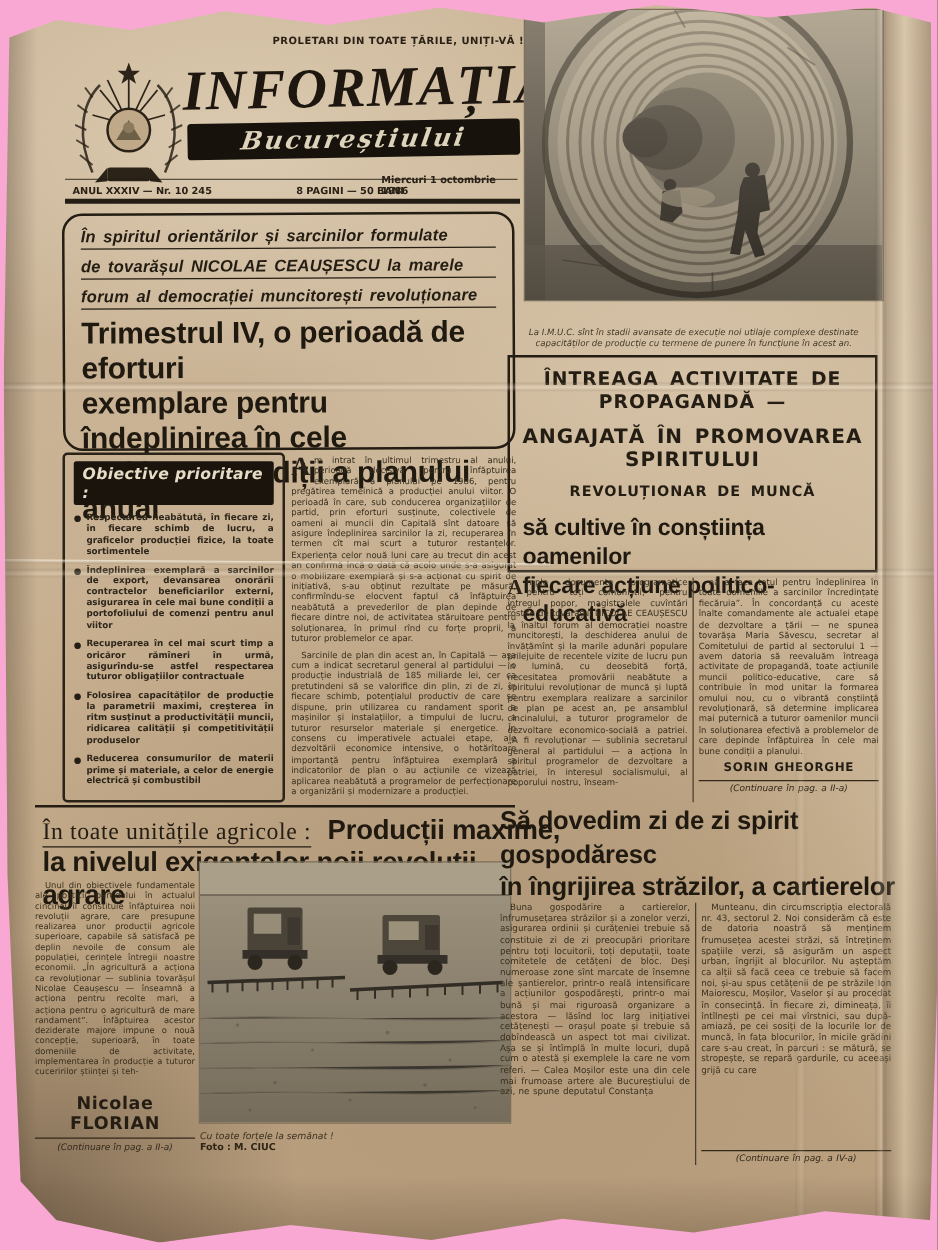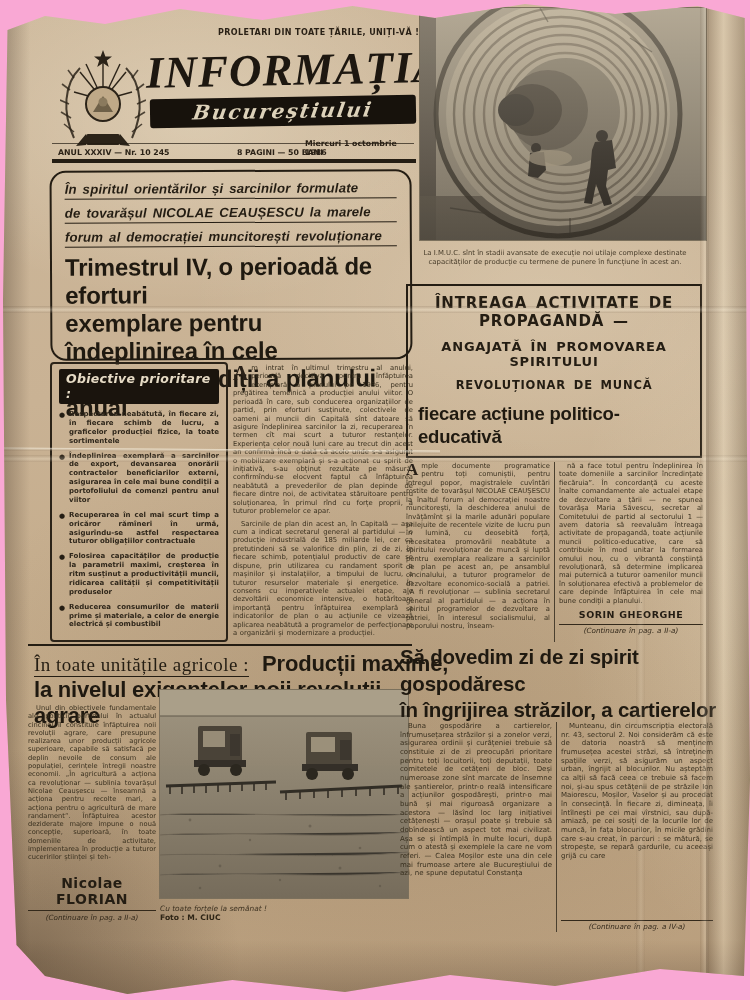--- a/index.html
+++ b/index.html
@@ -141,21 +141,21 @@
         </g>
         <rect width="286" height="232" fill="url(#g0)" opacity=".25"></rect>
         <defs>
             <linearGradient id="g0" x1="0" y1="0" x2="0" y2="1">
           <stop offset="0" stop-color="#fff8e8"></stop>
               <stop offset="1" stop-color="#1c1812"></stop>
         </linearGradient>
           </defs>
       </svg>
     </div>
-    <div class="abs" style="left:408px;top:249px;width:294px;font-size:6.9px;
+    <div class="abs" style="left:408px;top:262px;width:294px;font-size:6.9px;font-style:italic;
          color:#453a28;text-align:center;line-height:1.35;">La I.M.U.C. sînt în stadii avansate de execuție noi utilaje complexe destinate capacităților de producție cu termene de punere în funcțiune în acest an.</div>
 
     <div class="abs" style="left:50px;top:170px;width:362px;height:190px;border:2.5px solid #241d13;
          border-radius:16px;padding:9px 13px;box-sizing:border-box;transform:rotate(-.3deg);">
       <div class="kicker-line">În spiritul orientărilor și sarcinilor formulate</div>
       <div class="kicker-line">de tovarășul NICOLAE CEAUȘESCU la marele</div>
       <div class="kicker-line">forum al democrației muncitorești revoluționare</div>
       <div class="big-head" style="font-size:24px;line-height:1.17;margin-top:6px;">
         <div>Trimestrul IV, o perioadă de eforturi</div>
         <div>exemplare pentru îndeplinirea în cele</div>
@@ -186,23 +186,24 @@
 
     <div class="abs body-txt" style="left:233px;top:364px;width:180px;height:278px;overflow:hidden;">
       <p style="text-indent:0;"><span class="dropcap">A</span><span>m intrat în ultimul trimestru al anului, perioadă decisivă pentru înfăptuirea exemplară a planului pe 1986, pentru pregătirea temeinică a producției anului viitor. O perioadă în care, sub conducerea organizațiilor de partid, prin eforturi susținute, colectivele de oameni ai muncii din Capitală sînt datoare să asigure îndeplinirea sarcinilor la zi, recuperarea în termen cît mai scurt a tuturor restanțelor. Experiența celor nouă luni care au trecut din acest an confirmă încă o dată că acolo unde s-a asigurat o mobilizare exemplară și s-a acționat cu spirit de inițiativă, s-au obținut rezultate pe măsură, confirmîndu-se elocvent faptul că înfăptuirea neabătută a prevederilor de plan depinde de fiecare dintre noi, de activitatea stăruitoare pentru soluționarea, în primul rînd cu forțe proprii, a tuturor problemelor ce apar.</span></p>
       <p>Sarcinile de plan din acest an, în Capitală — așa cum a indicat secretarul general al partidului — o producție industrială de 185 miliarde lei, cer ca pretutindeni să se valorifice din plin, zi de zi, în fiecare schimb, potențialul productiv de care se dispune, prin utilizarea cu randament sporit a mașinilor și instalațiilor, a timpului de lucru, a tuturor resurselor materiale și energetice. În consens cu imperativele actualei etape, ale dezvoltării economice intensive, o hotărîtoare importanță pentru înfăptuirea exemplară a indicatorilor de plan o au acțiunile ce vizează aplicarea neabătută a programelor de perfecționare a organizării și modernizare a producției.</p>
       <p>Orientările și indicațiile formulate de tovarășul Nicolae Ceaușescu la marele forum al democrației muncitorești revoluționare, în cuvîntările rostite cu prilejul recentelor vizite de lucru în mai multe județe, constituie un amplu program de muncă pentru obținerea unor realizări remarcabile, menite să asigure îndeplinirea exemplară a planului pe primul an al cincinalului și pregătirea temeinică a producției anului viitor.</p>
     </div>
 
     <div class="abs" style="left:406px;top:284px;width:296px;height:174px;border:2.5px solid #241d13;
          box-sizing:border-box;padding:8px 10px;">
       <div style="font-size:15px;font-weight:bold;text-align:center;letter-spacing:.8px;color:#241d13;margin-bottom:9px;word-spacing:3px;">ÎNTREAGA ACTIVITATE DE PROPAGANDĂ —</div>
-      <div style="font-size:13px;font-weight:bold;text-align:center;letter-spacing:.8px;color:#241d13;margin-bottom:9px;word-spacing:3px;">ANGAJATĂ ÎN PROMOVAREA SPIRITULUI</div>
+      <div style="font-size:16px;font-weight:bold;text-align:center;letter-spacing:.8px;color:#241d13;margin-bottom:9px;word-spacing:3px;">ANGAJATĂ ÎN PROMOVAREA SPIRITULUI</div>
       <div style="font-size:11.5px;font-weight:bold;text-align:center;letter-spacing:.8px;color:#241d13;margin-bottom:10px;word-spacing:3px;">REVOLUȚIONAR DE MUNCĂ</div>
       <div class="big-head" style="font-size:18.5px;line-height:1.25;">
+        <div>să cultive în conștiința oamenilor</div>
         <div>fiecare acțiune politico-educativă</div>
       </div>
     </div>
 
     <div class="abs colwrap" style="left:406px;top:462px;width:298px;height:180px;overflow:hidden;">
       <div class="body-txt" style="width:144px;">
         <p style="text-indent:0;"><span class="dropcap" style="font-size:17px;line-height:14px;">A</span><span>mple documente programatice pentru toți comuniștii, pentru întregul popor, magistralele cuvîntări rostite de tovarășul NICOLAE CEAUȘESCU la înaltul forum al democrației noastre muncitorești, la deschiderea anului de învățămînt și la marile adunări populare prilejuite de recentele vizite de lucru pun în lumină, cu deosebită forță, necesitatea promovării neabătute a spiritului revoluționar de muncă și luptă pentru exemplara realizare a sarcinilor de plan pe acest an, pe ansamblul cincinalului, a tuturor programelor de dezvoltare economico-socială a patriei. „A fi revoluționar — sublinia secretarul general al partidului — a acționa în spiritul programelor de dezvoltare a patriei, în interesul socialismului, al poporului nostru, înseam-</span></p>
       </div>
       <div class="colsep"></div>
       <div class="body-txt" style="width:144px;">

